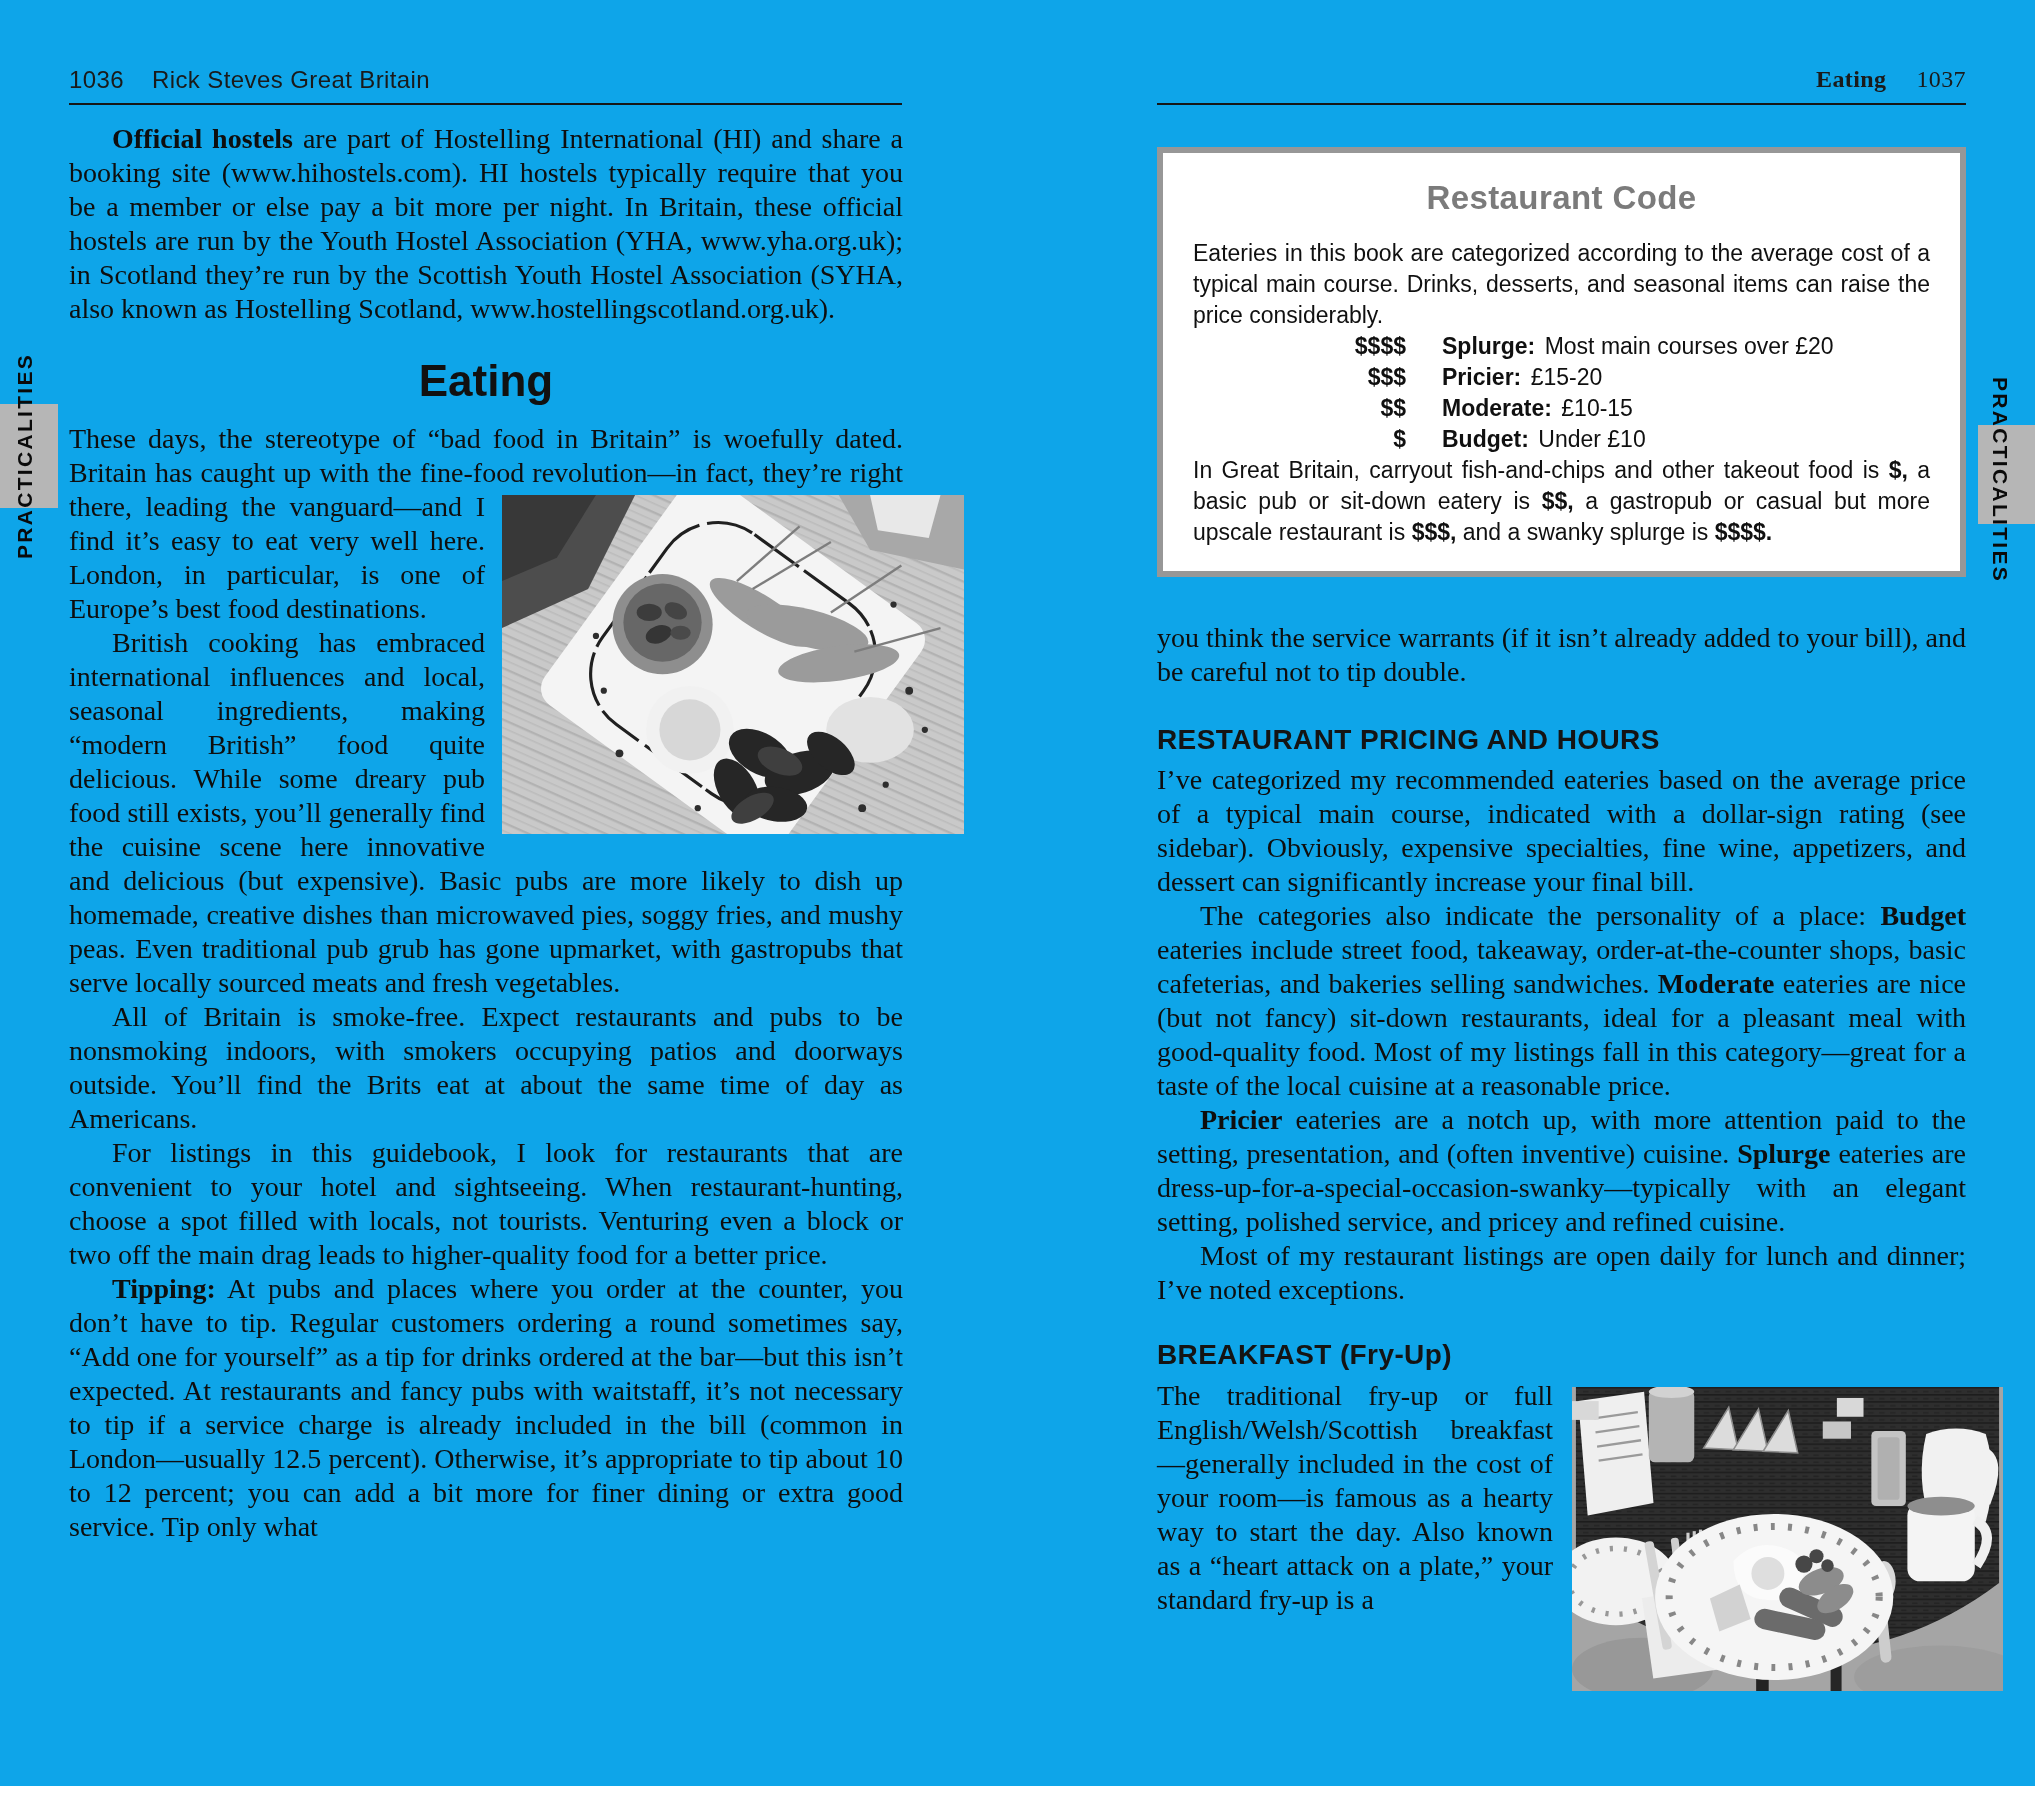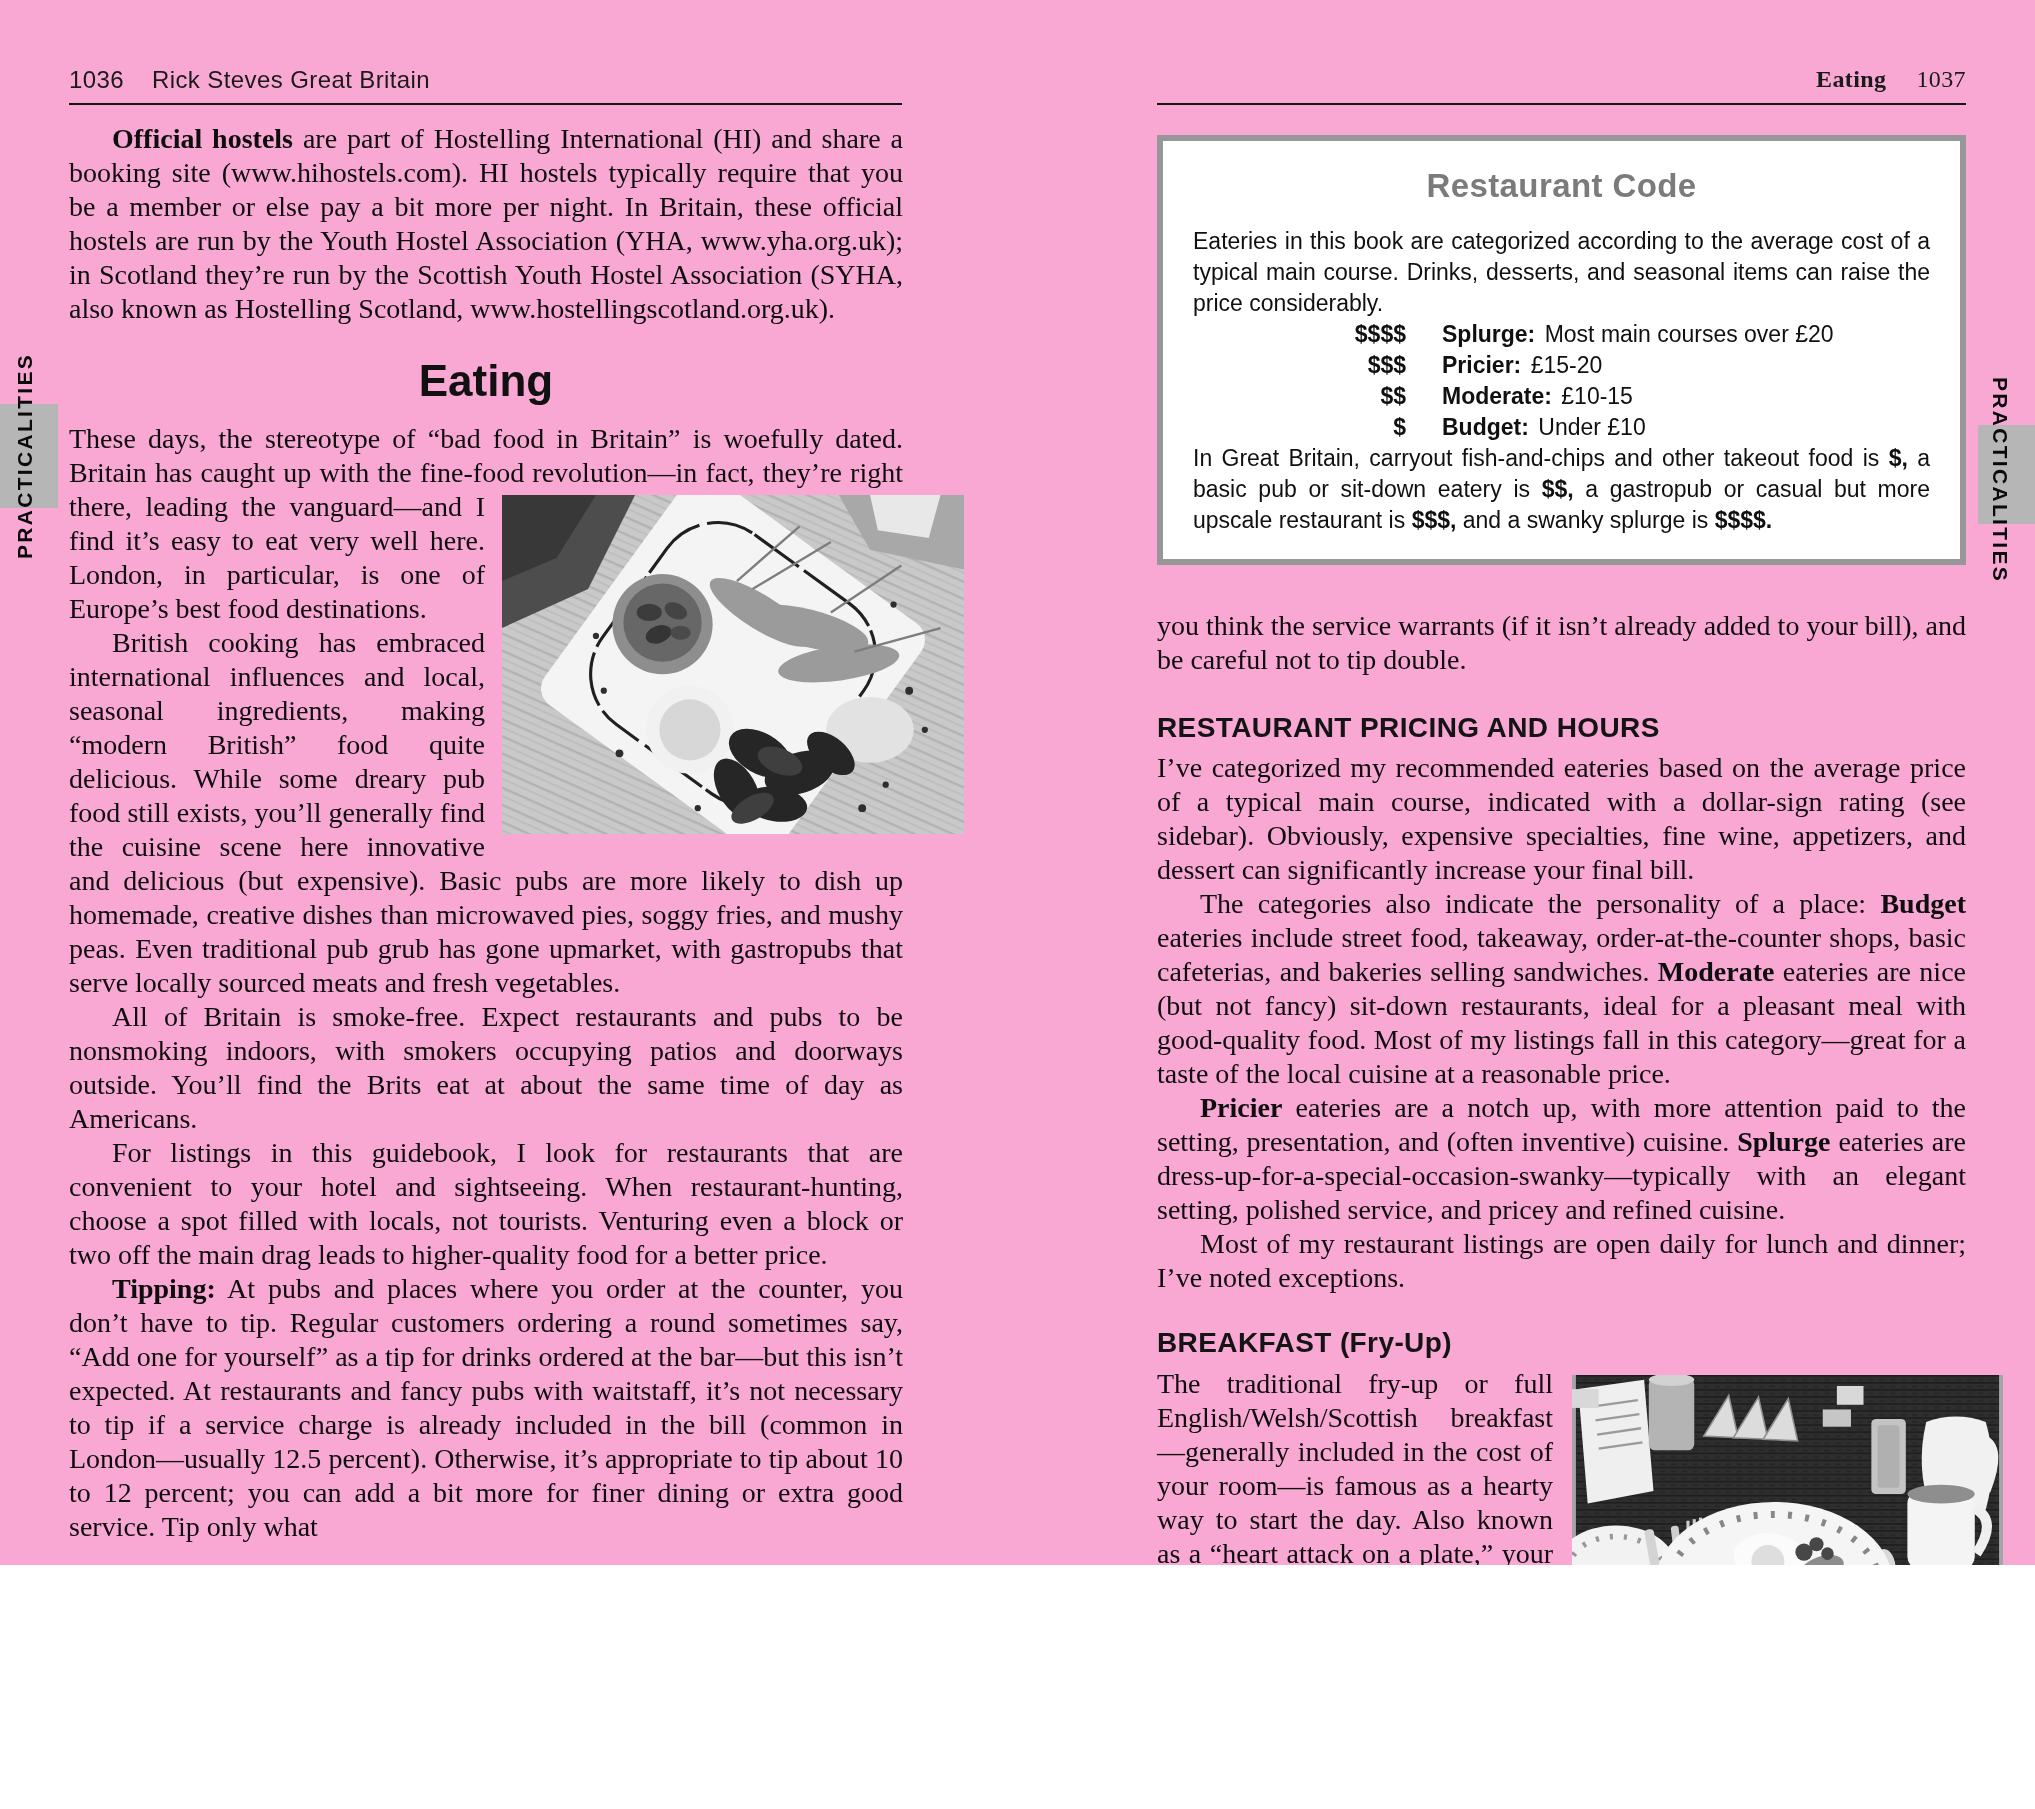--- a/index.html
+++ b/index.html
@@ -1,16 +1,16 @@
 <!DOCTYPE html>
 <html style="font-size:12.5px"><head>
 <meta charset="utf-8">
 <style>
   html,body{margin:0;padding:0;background:#fff;}
-  .spread{position:relative;width:2035px;height:1565px;background:#f9a8d4;overflow:hidden;
+  .spread{position:relative;width:2035px;height:1786px;background:#0ea5e9;overflow:hidden;
           font-family:"Liberation Serif","DejaVu Serif",serif;color:#0e0e0e;}
   
   .runhead{position:absolute;top:66px;font-family:"Liberation Sans","DejaVu Sans",sans-serif;
            font-size:24px;letter-spacing:0.4px;color:#1a1a1a;white-space:nowrap;}
   .runhead .pageno{font-weight:400;}
   .runhead .bookttl{font-weight:400;margin-left:28px;}
   .runhead-right{right:69px;text-align:center;font-family:Liberation Serif, serif;}
   .runhead-right .secttl{font-weight:700;}
   .runhead-right .pageno{margin-left:30px;}
   .rule{position:absolute;top:103px;height:2.3px;background:#161616;}
@@ -21,21 +21,21 @@
   .tabbox-left{left:0;top:404px;width:58px;height:104px;}
   .tabbox-right{left:1978px;top:425px;width:57px;height:99px;}
   .tabtext{position:absolute;font-family:"Liberation Sans","DejaVu Sans",sans-serif;
            font-weight:700;font-size:21px;letter-spacing:2.3px;color:#0a0a0a;
            display:flex;align-items:center;justify-content:center;}
   .tabtext-left{left:12.5px;top:359px;height:194px;writing-mode:vertical-rl;transform:rotate(180deg);}
   .tabtext-right{left:1988px;top:380px;height:200px;writing-mode:vertical-rl;}
   
   .col{position:absolute;text-align:justify;font-size:28px;line-height:34px;}
   .col-left{left:69px;top:122px;width:834px;}
-  .col-right{left:1157px;top:135px;width:809px;}
+  .col-right{left:1157px;top:147px;width:809px;}
   .col p{margin:0;text-indent:43px;}
   .col p.noind{text-indent:0;}
   b{font-weight:700;}
   
   h1.eating{font-family:"Liberation Sans","DejaVu Sans",sans-serif;font-weight:700;
             font-size:44px;line-height:49px;text-align:center;margin:30px 0 17px 0;color:#111;}
   
   .photo-seafood{float:right;width:462px;height:339px;margin:4.7px -61px 11px 17px;}
   .photo-breakfast{float:right;width:431px;height:304px;margin:7.8px -37px 11px 19px;}
   .photo-seafood svg,.photo-breakfast svg{display:block;width:100%;height:100%;}

